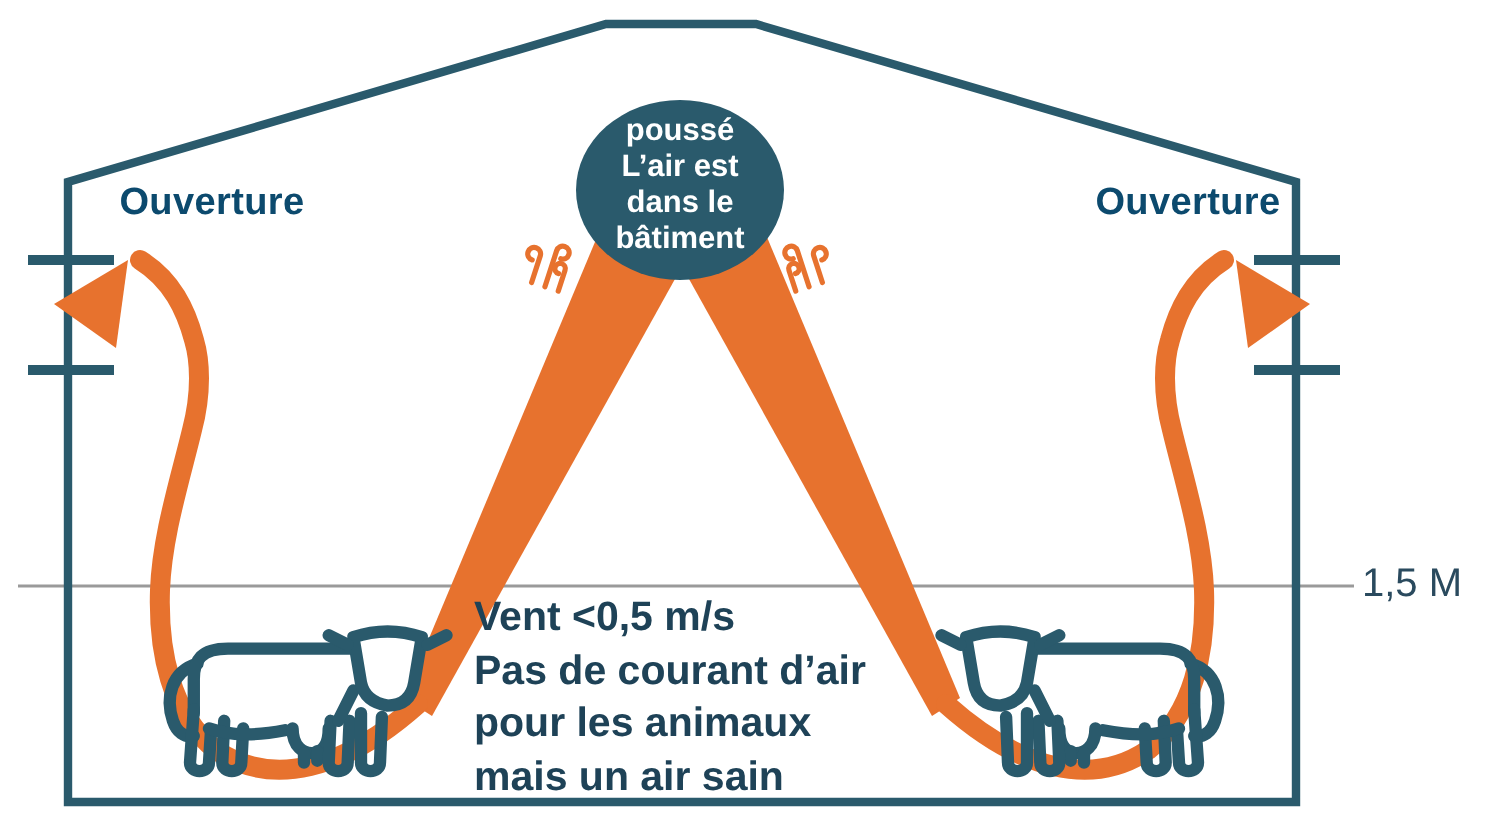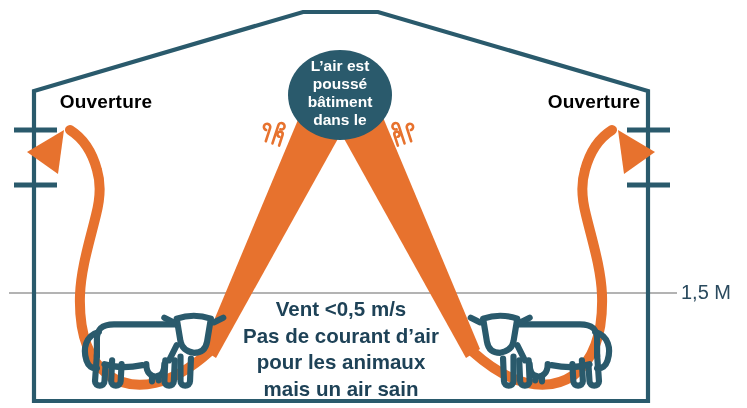--- a/index.html
+++ b/index.html
@@ -7,28 +7,28 @@
     position:relative;
     width:747px;height:408px;
     background:#ffffff;
     font-family:"Liberation Sans", sans-serif;
     overflow:hidden;
   }
   .stage svg{position:absolute;left:0;top:0;}
   .txt{position:absolute;margin:0;}
   .opening-label{
     width:110px;text-align:center;
-    font-size:19px;font-weight:700;color:#000000;letter-spacing:.2px;
+    font-size:19px;font-weight:700;color:#0c4a6e;letter-spacing:.2px;
   }
   .bubble-text{
     left:284px;top:57px;width:112px;text-align:center;
     font-size:15.5px;line-height:18px;font-weight:700;color:#ffffff;
   }
   .center-note{
-    left:237px;top:296px;width:208px;text-align:center;
+    left:237px;top:296px;width:208px;text-align:left;
     font-size:20.5px;line-height:26.5px;font-weight:700;color:#1e4257;
   }
   .height-label{
     left:681px;top:281px;
     font-size:20px;font-weight:400;color:#2a4a5e;
   }
 </style>
 </head>
 <body>
 
@@ -95,24 +95,24 @@
 
     <use href="#wind-swirl" transform="translate(262,140) rotate(-72)"></use>
     <use href="#wind-swirl" transform="translate(415,140) scale(-1,1) rotate(-72)"></use>
   </svg>
 
   <div class="txt opening-label" style="left:51px;top:91px;">Ouverture</div>
 
   <div class="txt opening-label" style="left:539px;top:91px;">Ouverture</div>
 
   <div class="txt bubble-text">
+    <div>poussé</div>
     <div>L’air est</div>
-    <div>poussé</div>
+    <div>dans le</div>
     <div>bâtiment</div>
-    <div>dans le</div>
   </div>
 
   <div class="txt center-note">
     <div>Vent &lt;0,5 m/s</div>
     <div>Pas de courant d’air</div>
     <div>pour les animaux</div>
     <div>mais un air sain</div>
   </div>
 
   <div class="txt height-label">1,5 M</div>

